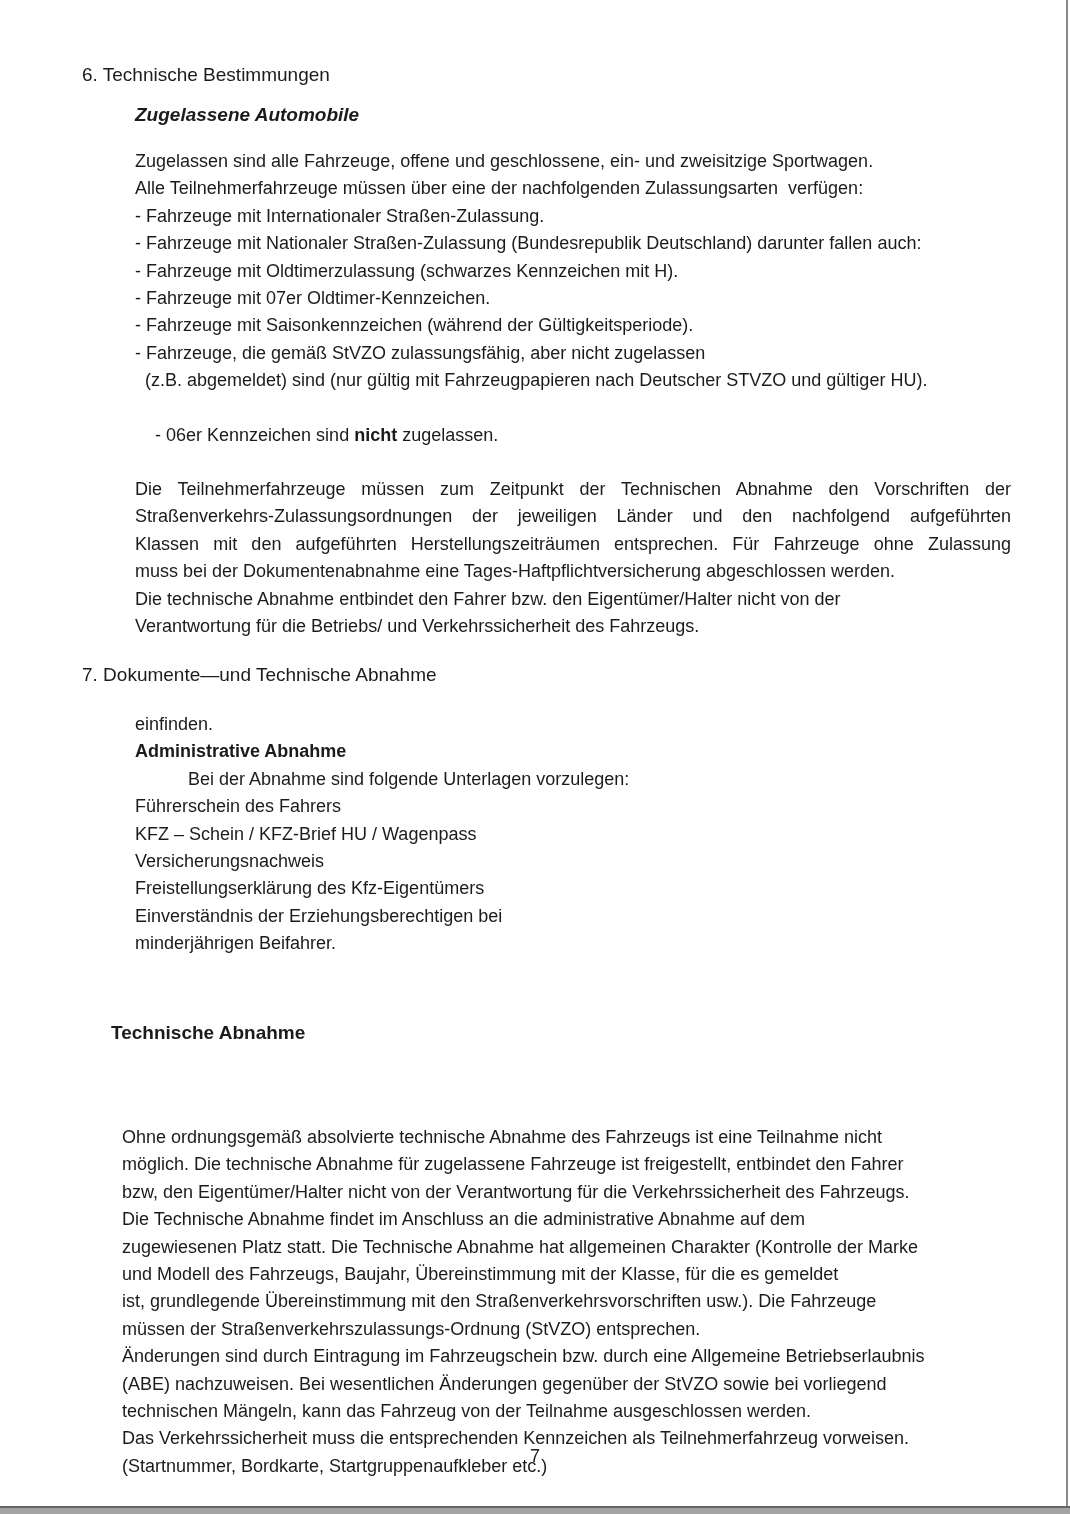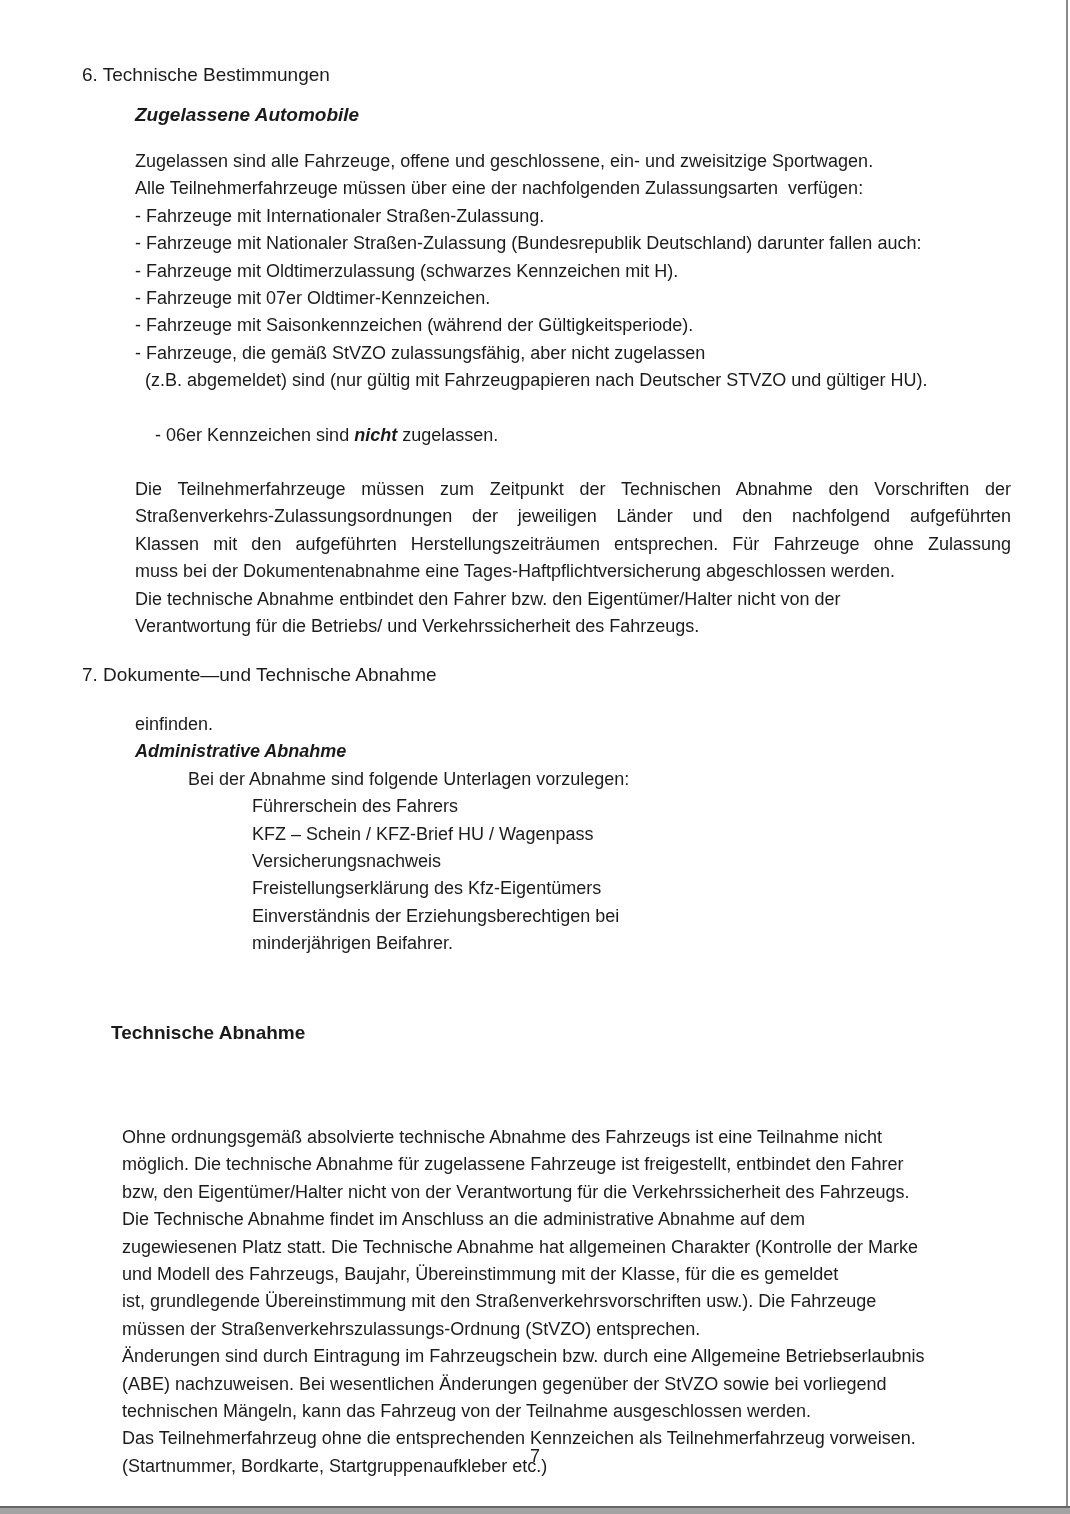--- a/index.html
+++ b/index.html
@@ -6,25 +6,25 @@
   body{
     width:1070px;height:1514px;position:relative;overflow:hidden;
     background:#ffffff;color:#1b1b1b;
     font-family:"Liberation Sans","DejaVu Sans",sans-serif;
     font-size:18px;line-height:27.4px;
   }
   .abs{position:absolute;}
   .line{white-space:pre-wrap;}
   .h-main{font-weight:normal;font-size:19px;}
   .h-sub{font-weight:bold;font-size:19px;}
-  .bold{font-weight:bold;font-style:italic;}
+  .bold{font-weight:bold;}
   .jwrap{width:876px;}
   .just{text-align:justify;text-align-last:justify;}
   .ind1{margin-left:53px;}
-  .ind2{margin-left:117px;}
+  .ind2{}
   .pagenum{left:0;width:100%;text-align:center;}
   .edge-line{position:absolute;top:0;bottom:0;left:1066px;width:2px;background:#8a8a8a;}
   .footer-bar{position:absolute;left:0;right:0;bottom:0;height:8px;background:#a3a3a3;border-top:2px solid #666666;box-sizing:border-box;}
 </style>
 </head>
 <body>
 
 <div class="abs h-main" style="left:82px;top:61px;">6. Technische Bestimmungen</div>
 
 <div class="abs h-sub" style="left:135px;top:101px;font-style:italic;">Zugelassene Automobile</div>
@@ -74,20 +74,20 @@
   <div class="line">möglich. Die technische Abnahme für zugelassene Fahrzeuge ist freigestellt, entbindet den Fahrer</div>
   <div class="line">bzw, den Eigentümer/Halter nicht von der Verantwortung für die Verkehrssicherheit des Fahrzeugs.</div>
   <div class="line">Die Technische Abnahme findet im Anschluss an die administrative Abnahme auf dem</div>
   <div class="line">zugewiesenen Platz statt. Die Technische Abnahme hat allgemeinen Charakter (Kontrolle der Marke</div>
   <div class="line">und Modell des Fahrzeugs, Baujahr, Übereinstimmung mit der Klasse, für die es gemeldet</div>
   <div class="line">ist, grundlegende Übereinstimmung mit den Straßenverkehrsvorschriften usw.). Die Fahrzeuge</div>
   <div class="line">müssen der Straßenverkehrszulassungs-Ordnung (StVZO) entsprechen.</div>
   <div class="line">Änderungen sind durch Eintragung im Fahrzeugschein bzw. durch eine Allgemeine Betriebserlaubnis</div>
   <div class="line">(ABE) nachzuweisen. Bei wesentlichen Änderungen gegenüber der StVZO sowie bei vorliegend</div>
   <div class="line">technischen Mängeln, kann das Fahrzeug von der Teilnahme ausgeschlossen werden.</div>
-  <div class="line">Das Teilnehmerfahrzeug ohne die entsprechenden Kennzeichen als Teilnehmerfahrzeug vorweisen.</div>
+  <div class="line">Das Verkehrssicherheit muss die entsprechenden Kennzeichen als Teilnehmerfahrzeug vorweisen.</div>
   <div class="line">(Startnummer, Bordkarte, Startgruppenaufkleber etc.)</div>
 </div>
 
 <div class="abs pagenum" style="top:1443px;">7</div>
 
 <div class="edge-line"></div>
 <div class="footer-bar"></div>
 
 </body></html>

